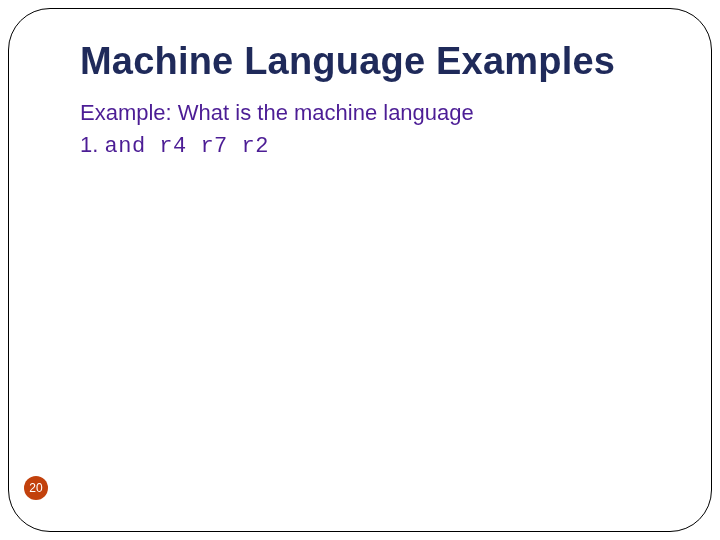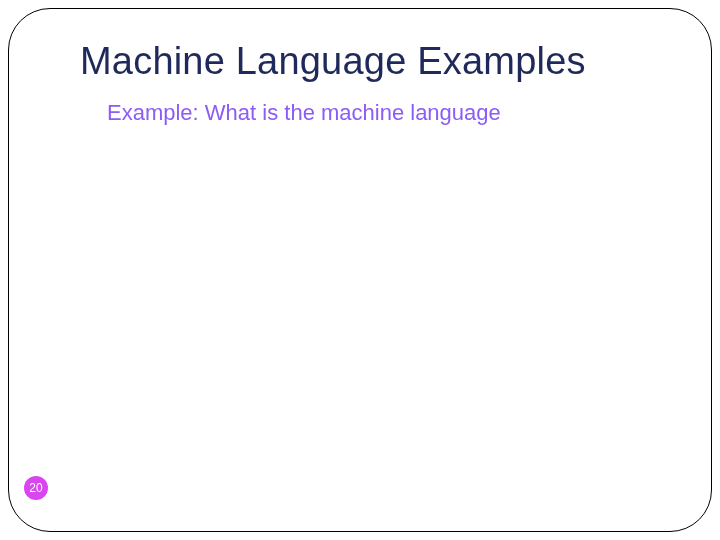--- a/index.html
+++ b/index.html
@@ -30,28 +30,27 @@
   .content {
     position: absolute;
     top: 40px;
     left: 80px;
     right: 60px;
   }
   .title {
     font-size: 38px;
     color: #1f2a5a;
     margin: 0 0 16px 0;
-    font-weight: normal;
+    font-weight: bold;
     letter-spacing: 0.2px;
   }
   .body {
     font-size: 22px;
-    color: #8b5cf6;
+    color: #4c1d95;
     line-height: 1.25;
-    margin-left: 27px;
   }
   .body .line1, .body .line2 {
     display: block;
   }
   .list {
     margin-top: 4px;
     font-size: 22px;
   }
   .list .num {
     font-family: Arial, Helvetica, sans-serif;
@@ -60,38 +59,42 @@
     font-family: "Courier New", Courier, monospace;
     letter-spacing: 0.5px;
   }
   .pagenum {
     position: absolute;
     left: 24px;
     bottom: 40px;
     width: 24px;
     height: 24px;
     border-radius: 50%;
-    background: #d946ef;
+    background: #c2410c;
     color: #fff;
     font-size: 12px;
     display: flex;
     align-items: center;
     justify-content: center;
     font-family: Arial, Helvetica, sans-serif;
   }
 </style>
 </head>
 <body>
 
 <div class="slide">
   <div class="frame"></div>
 
   <div class="content">
     <h1 class="title">Machine Language Examples</h1>
     <div class="body">
       <span class="line1">Example: What is the machine language</span>
+      <div class="list">
+        <span class="num">1.</span>
+        <span class="code">and r4 r7 r2</span>
+      </div>
     </div>
   </div>
 
   <div class="pagenum">
     <span>20</span>
   </div>
 </div>
 
 </body></html>

